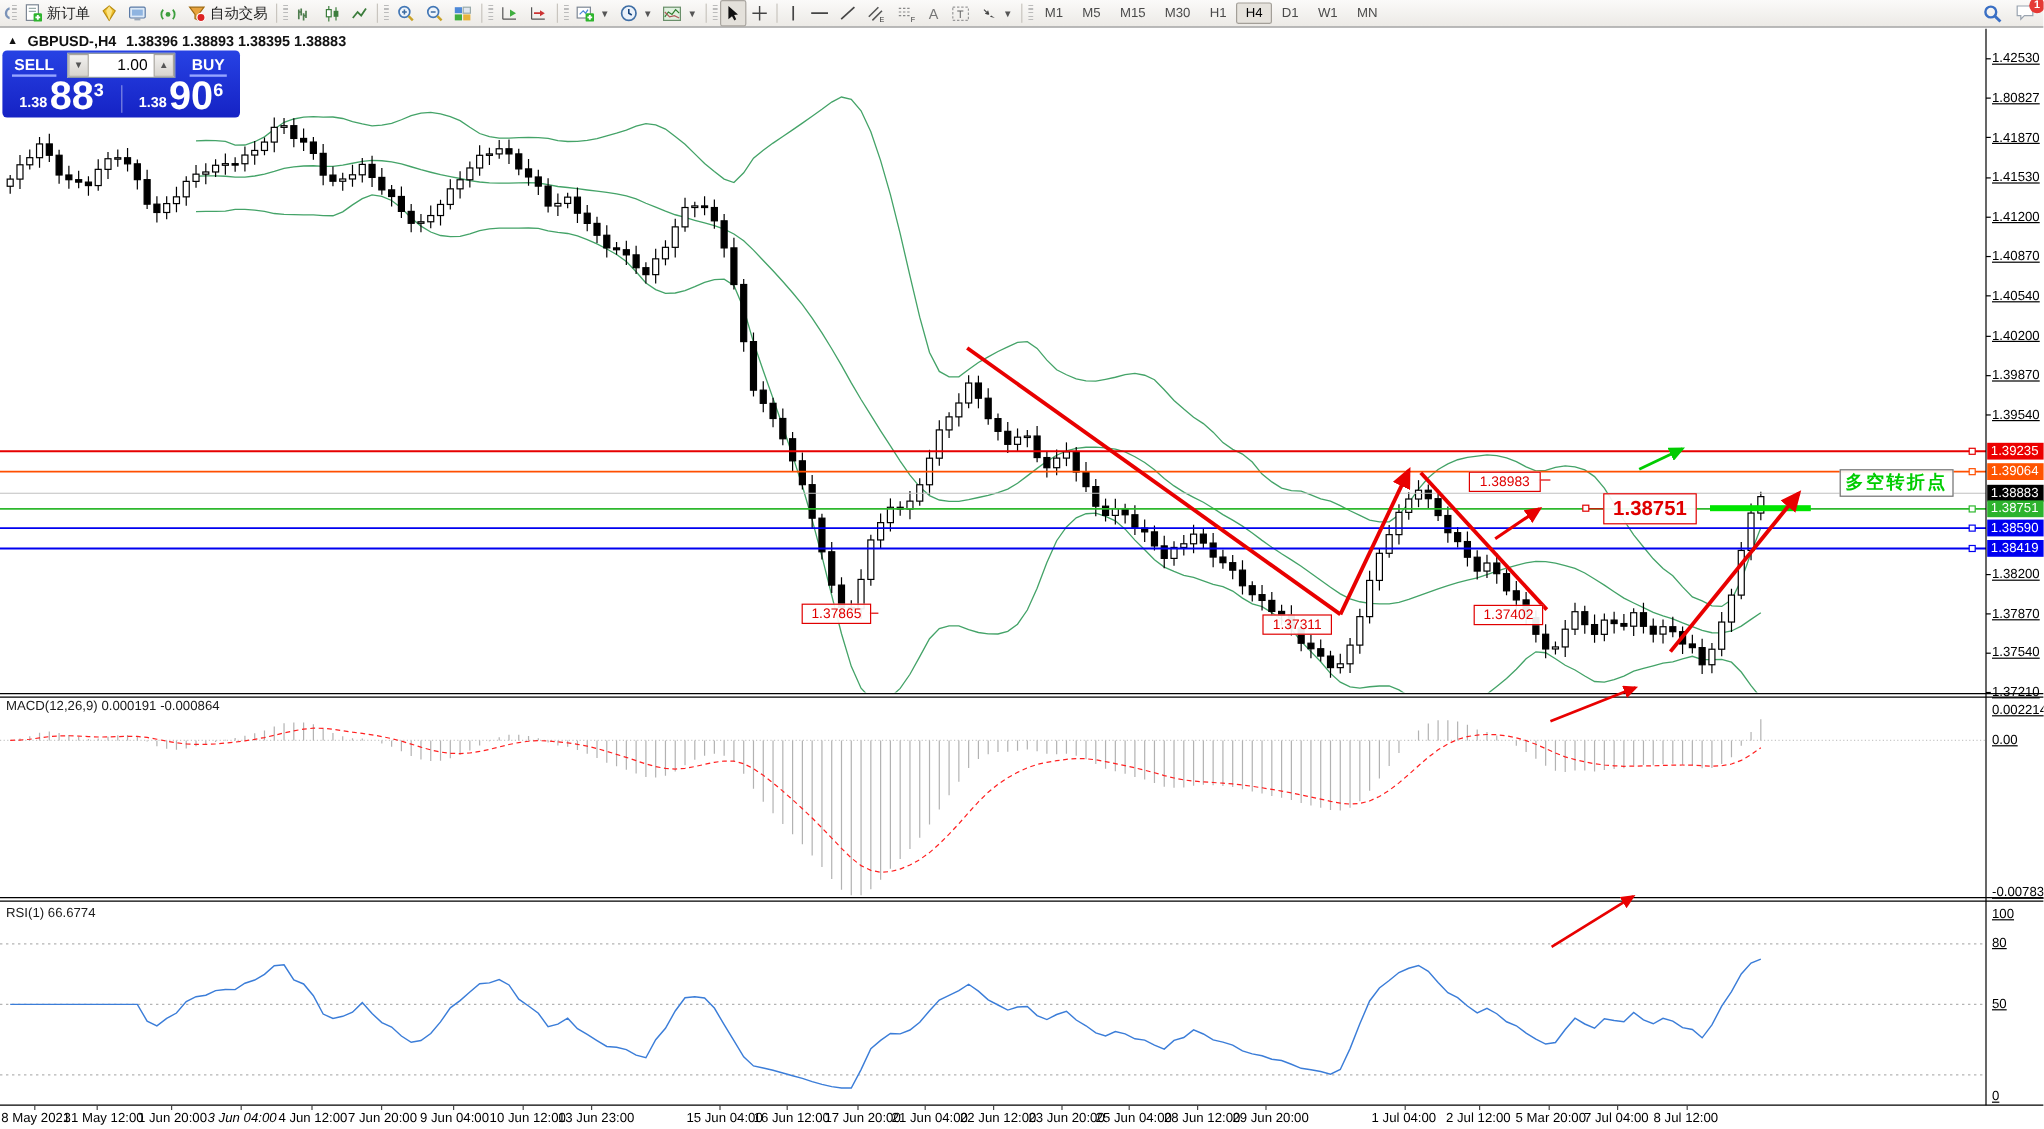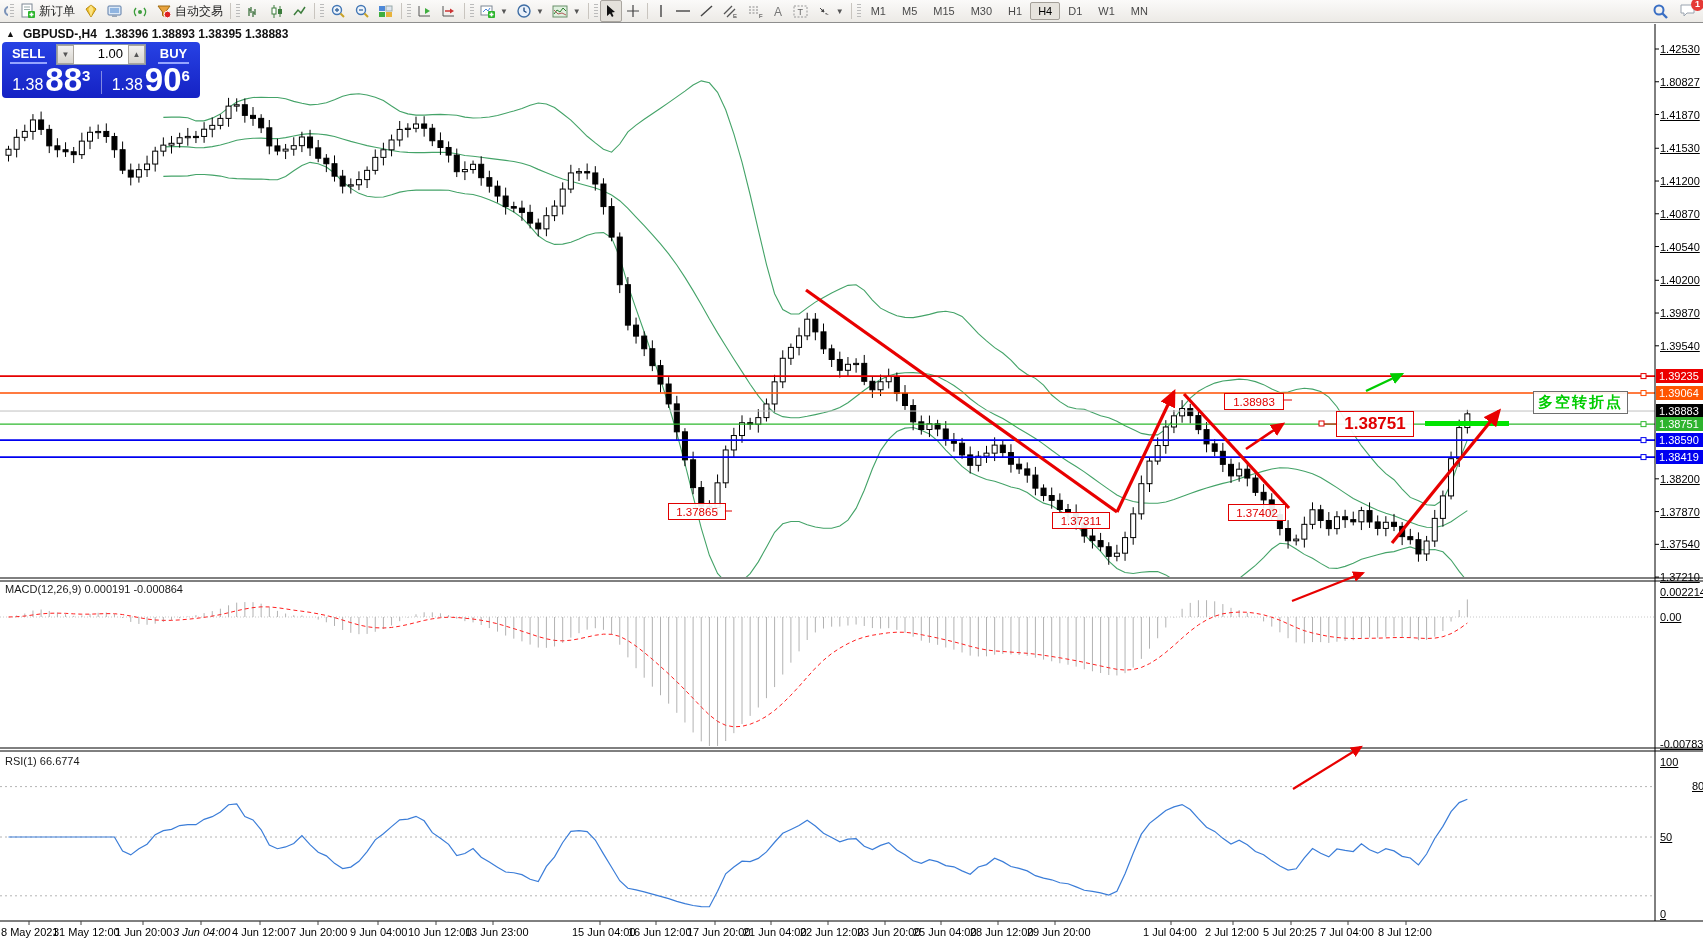--- a/index.html
+++ b/index.html
@@ -41,21 +41,21 @@
     background:linear-gradient(#2742e4,#1522c4);border-radius:4px;color:#fff;}
   #tp-row1{position:absolute;left:0;top:0;right:0;height:25px;display:flex;}
   .tp-head{width:53px;text-align:center;font-size:13px;font-weight:bold;line-height:23px;}
   .tp-head span{border-bottom:2px solid #96a5ff;padding:0 2px 1px;}
   #vol-box{flex:1;margin:2px 1px;background:#fff;border:1px solid #8b97a5;display:flex;}
   .spin{width:15px;background:linear-gradient(#f2f1ef,#d8d5cf);border:1px solid #a9a59e;
     color:#555;font-size:8px;text-align:center;line-height:17px;}
   #vol-val{flex:1;color:#000;font-size:13px;text-align:right;padding:1px 5px 0 0;}
   #tp-row2{position:absolute;left:0;top:25px;right:0;bottom:0;display:flex;}
   .tp-price{flex:1;display:flex;align-items:flex-end;justify-content:center;padding-bottom:3px;}
-  .tp-price .frac{font-size:16px;font-weight:normal;margin-right:2px;line-height:20px;}
+  .tp-price .frac{font-size:12px;font-weight:bold;margin-right:2px;line-height:20px;}
   .tp-price .bignum{font-size:33px;font-weight:bold;line-height:30px;}
   .tp-price .sup{font-size:15px;font-weight:bold;position:relative;top:-11px;}
   #tp-div{width:1px;background:rgba(255,255,255,.45);margin:4px 0;}
   svg{position:absolute;left:0;top:0;z-index:1;}
   
   .mi{display:inline-block;}
 </style>
 </head>
 <body>
 
@@ -973,21 +973,21 @@
     <div class="badge" style="top: 369.08px; background: rgb(236, 0, 0);">1.39235</div>
     <div class="badge" style="top: 386.054px; background: rgb(255, 84, 0);">1.39064</div>
     <div class="badge" style="top: 404.021px; background: rgb(0, 0, 0);">1.38883</div>
     <div class="badge" style="top: 417.124px; background: rgb(45, 179, 45);">1.38751</div>
     <div class="badge" style="top: 433.106px; background: rgb(0, 0, 240);">1.38590</div>
     <div class="badge" style="top: 450.08px; background: rgb(0, 0, 240);">1.38419</div>
     <div class="axis-lab" style="top: 586px;">0.002214</div>
     <div class="axis-lab" style="top: 611px;">0.00</div>
     <div class="axis-lab" style="top: 738px;">-0.007831</div>
     <div class="axis-lab" style="top: 756px;">100</div>
-    <div class="axis-lab" style="top: 780px; margin-left: 32px;">80</div>
+    <div class="axis-lab" style="top: 780px;">80</div>
     <div class="axis-lab" style="top: 831px;">50</div>
     <div class="axis-lab" style="top: 924px; margin-top: 36px;">15</div>
     <div class="axis-lab" style="top: 908px;">0</div>
     <div class="tlab" style="left: 1px;">8 May 2021</div>
     <div class="tlab" style="left: 53px;">31 May 12:00</div>
     <div class="tlab" style="left: 115px;">1 Jun 20:00</div>
     <div class="tlab" style="left: 173px; font-style: italic;">3 Jun 04:00</div>
     <div class="tlab" style="left: 232px;">4 Jun 12:00</div>
     <div class="tlab" style="left: 290px;">7 Jun 20:00</div>
     <div class="tlab" style="left: 350px;">9 Jun 04:00</div>
@@ -997,21 +997,21 @@
     <div class="tlab" style="left: 628px;">16 Jun 12:00</div>
     <div class="tlab" style="left: 687px;">17 Jun 20:00</div>
     <div class="tlab" style="left: 743px;">21 Jun 04:00</div>
     <div class="tlab" style="left: 800px;">22 Jun 12:00</div>
     <div class="tlab" style="left: 857px;">23 Jun 20:00</div>
     <div class="tlab" style="left: 913px;">25 Jun 04:00</div>
     <div class="tlab" style="left: 970px;">28 Jun 12:00</div>
     <div class="tlab" style="left: 1027px;">29 Jun 20:00</div>
     <div class="tlab" style="left: 1143px;">1 Jul 04:00</div>
     <div class="tlab" style="left: 1205px;">2 Jul 12:00</div>
-    <div class="tlab" style="left: 1263px;">5 Jul 20:25</div>
+    <div class="tlab" style="left: 1263px;">5 Mar 20:00</div>
     <div class="tlab" style="left: 1320px;">7 Jul 04:00</div>
     <div class="tlab" style="left: 1378px;">8 Jul 12:00</div>
     <div class="plabel" style="left: 1224px; top: 393px; width: 58px; height: 15px;">1.38983</div>
     <div class="plabel big" style="left: 1336px; top: 411px; width: 76px; height: 24px;">1.38751</div>
     <div class="plabel" style="left: 668px; top: 503px; width: 56px; height: 15px;">1.37865</div>
     <div class="plabel" style="left: 1052px; top: 512px; width: 56px; height: 15px;">1.37311</div>
     <div class="plabel" style="left: 1228px; top: 504px; width: 56px; height: 15px;">1.37402</div>
   </div>
 
 </body></html>

